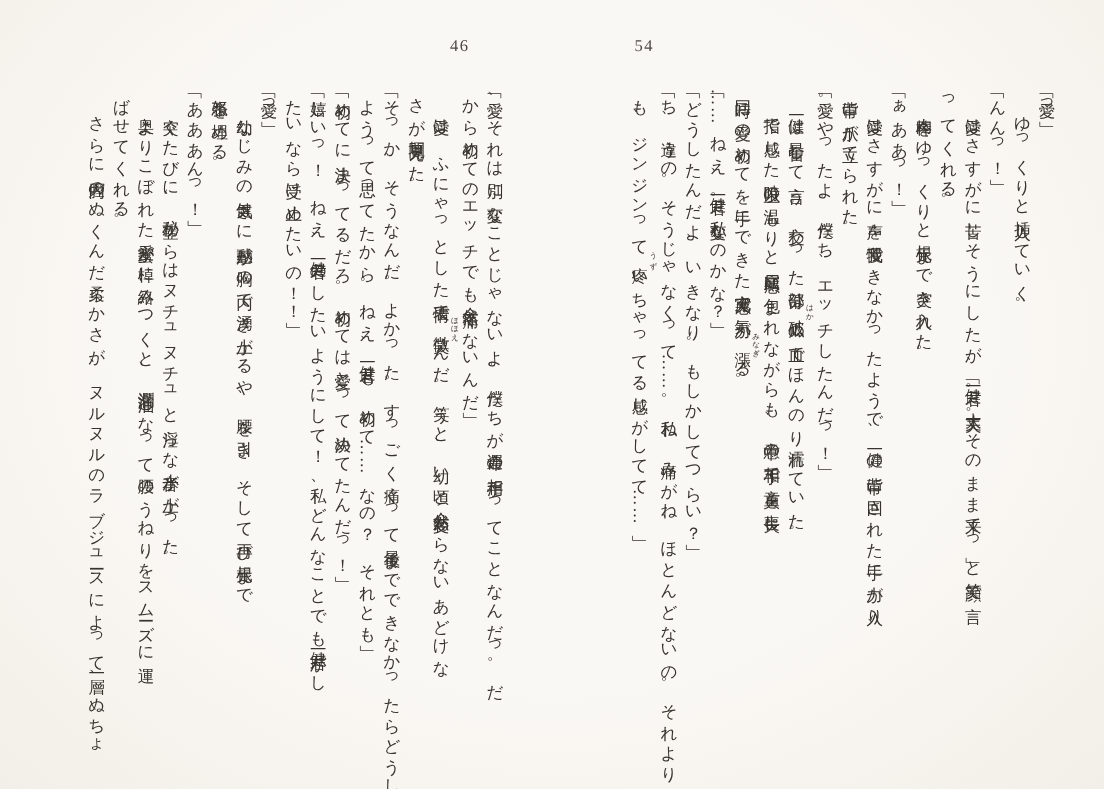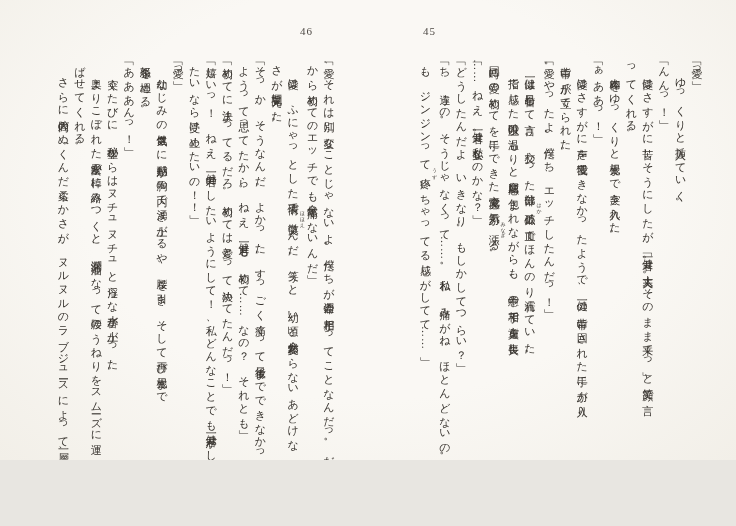--- a/index.html
+++ b/index.html
@@ -1,17 +1,17 @@
 <!DOCTYPE html>
 <html><head>
 <meta charset="utf-8">
 <style>
   html,body{margin:0;padding:0;background:#e8e6e1;}
   .screen{
-    position:relative;width:736px;height:460px;overflow:hidden;
+    position:relative;width:736px;height:526px;overflow:hidden;
     background:radial-gradient(ellipse at 50% 42%, #faf8f4 55%, #f2efe8 100%);
     font-family:"Liberation Serif","DejaVu Serif",serif;
   }
   .page{position:absolute;top:0;height:526px;width:368px;}
   #page46{left:0;}
   #page45{left:368px;}
   .pagenum{
     position:absolute;top:25px;font-size:11px;color:#4d4944;
     letter-spacing:1px;line-height:12px;
   }
@@ -49,21 +49,21 @@
         <div class="tline">怒張を埋める。</div>
         <div class="tline">「あああんっ！」</div>
         <div class="tline">　突くたびに、秘壺からはヌチュヌチュと淫らな水音が上がった。</div>
         <div class="tline">　奥よりこぼれた愛蜜が棹に絡みつくと、潤滑油となって腰のうねりをスムーズに運</div>
         <div class="tline">ばせてくれる。</div>
         <div class="tline">　さらに膣内のぬくんだ柔らかさが、ヌルヌルのラブジュースによって一層、ぬちょ</div>
       </div>
   </div>
 
   <div class="page" id="page45">
-    <span class="pagenum">45</span>
+    <span class="pagenum">54</span>
     <div class="vtext">
         <div class="tline">「愛っ」</div>
         <div class="tline">　ゆっくりと挿入していく。</div>
         <div class="tline">「んんっ！」</div>
         <div class="tline">　愛はさすがに苦しそうにしたが、「健一君。大丈夫。そのまま来てっ」と笑顔で言</div>
         <div class="tline">ってくれる。</div>
         <div class="tline">　肉棒をゆっくりと根元まで突き入れた。</div>
         <div class="tline">「ぁああっ！」</div>
         <div class="tline">　愛はさすがに声を我慢できなかったようで、健一の背中に回された手に力が入り、</div>
         <div class="tline">背中に爪が立てられた。</div>

